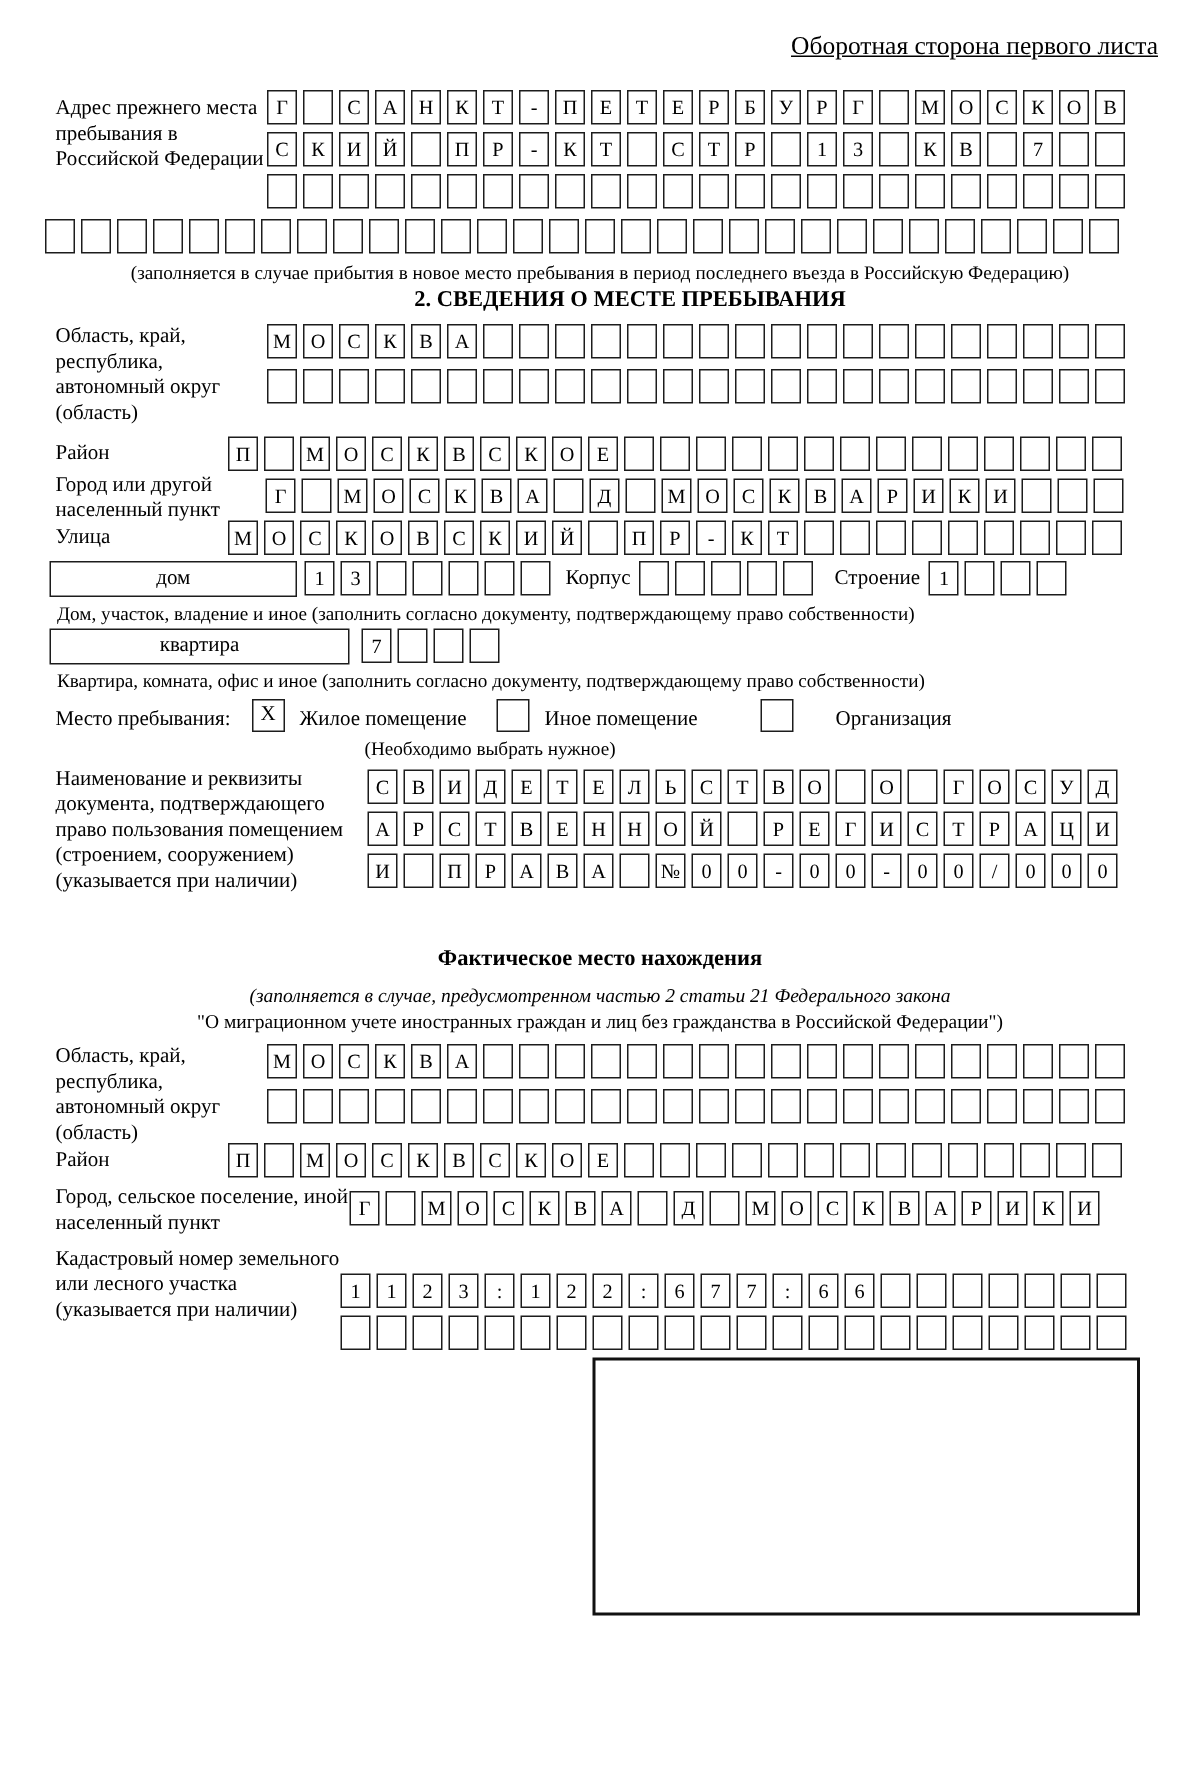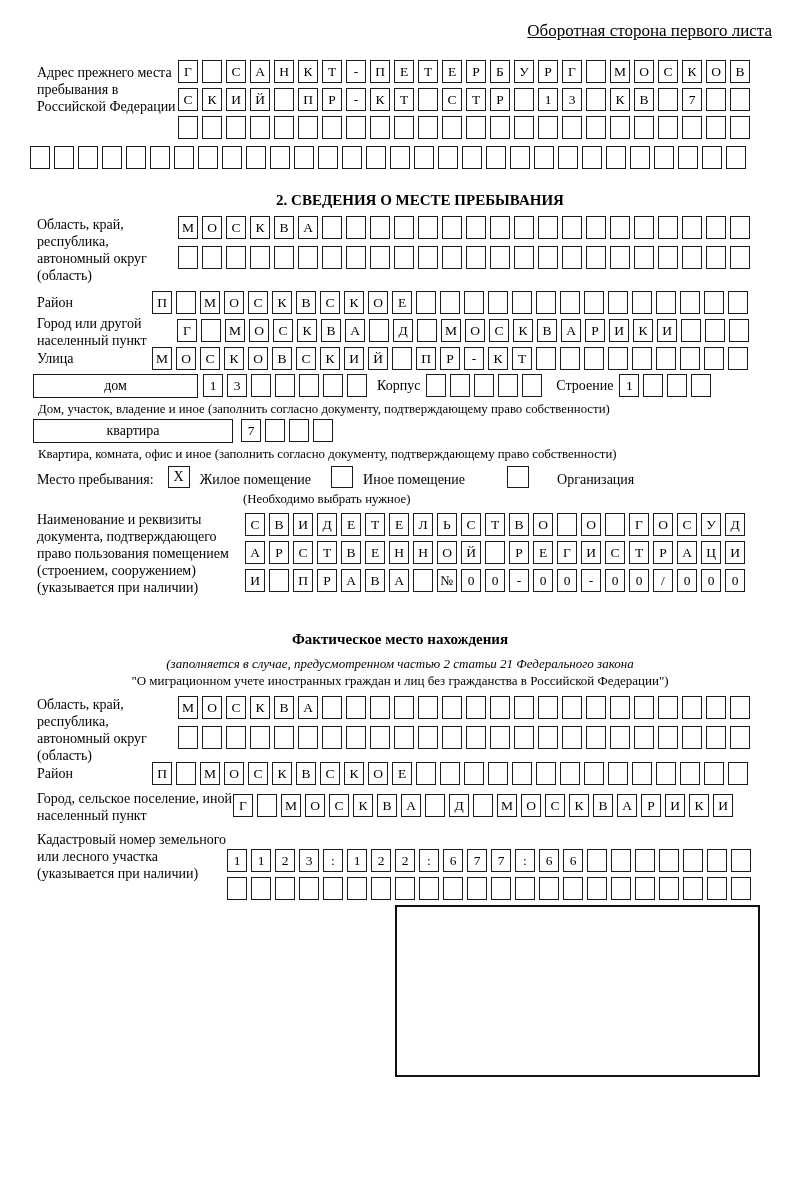--- a/index.html
+++ b/index.html
@@ -156,20 +156,21 @@
       <span class="cell"></span>
       <span class="cell"></span>
       <span class="cell"></span>
       <span class="cell"></span>
       <span class="cell"></span>
       <span class="cell"></span>
       <span class="cell"></span>
       <span class="cell"></span>
       <span class="cell"></span>
     </div>
+  <div class="abs small-note center" style="top:174px;">(заполняется в случае прибытия в новое место пребывания в период последнего въезда в Российскую Федерацию)</div>
 
   <div class="abs center bold" style="top:192px; font-size:15px;margin-left:20px;">2. СВЕДЕНИЯ О МЕСТЕ ПРЕБЫВАНИЯ</div>
 
   <div class="abs fieldrow" style="left:37px; top:216px;">
     <div class="label" style="width:141px;">Область, край, республика, автономный округ (область)</div>
     <div class="cellcol">
       <div class="cellrow rowgap7">
           <span class="cell">М</span>
           <span class="cell">О</span>
           <span class="cell">С</span>

